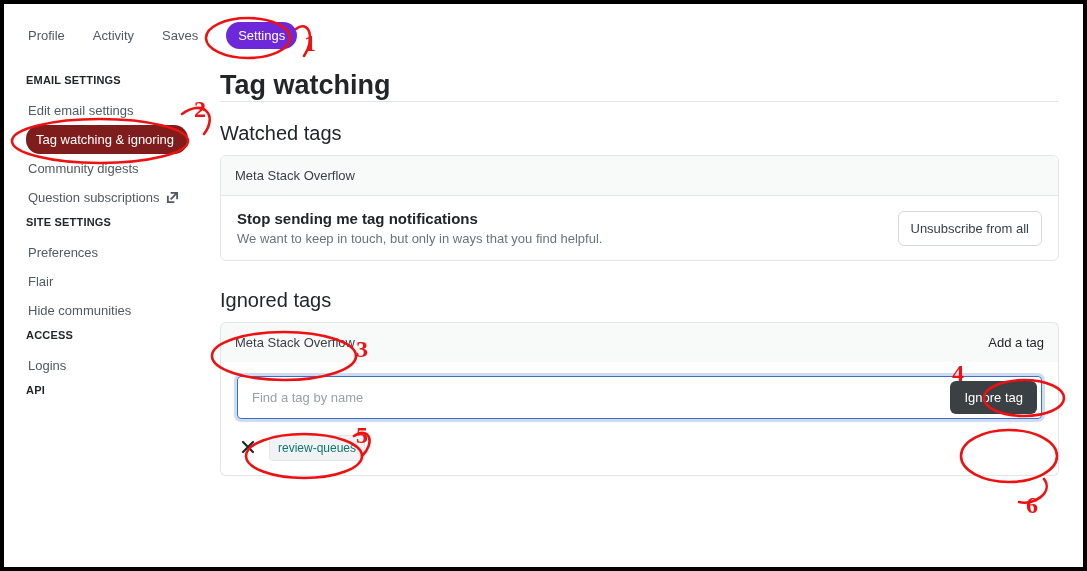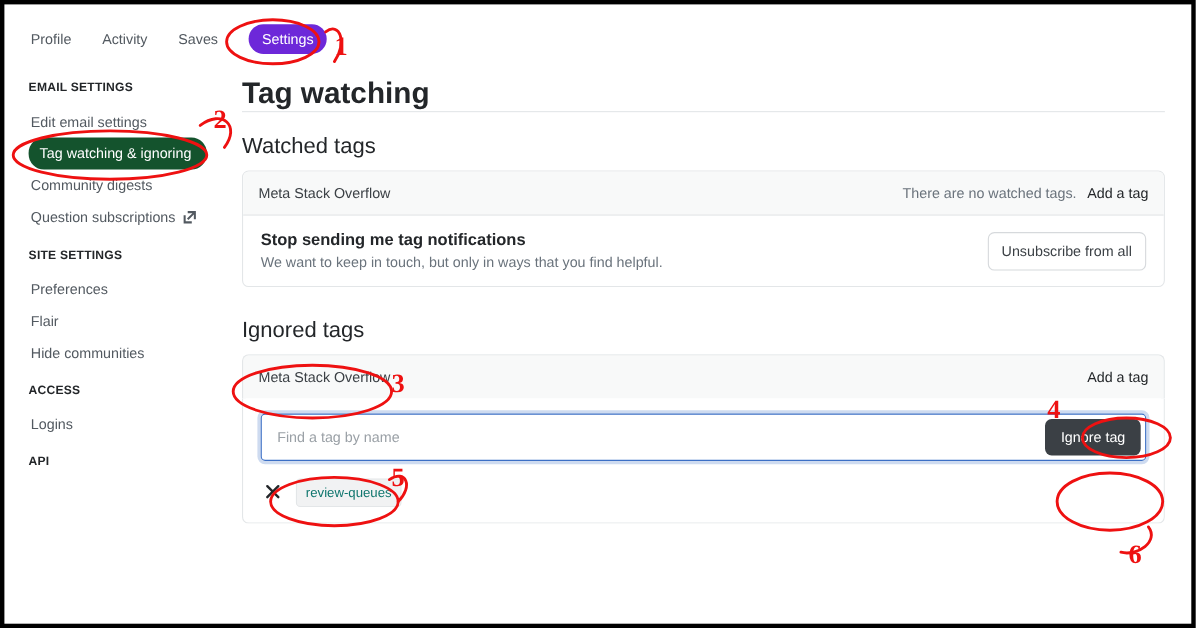--- a/index.html
+++ b/index.html
@@ -2,23 +2,23 @@
 <html><head>
   <meta charset="utf-8">
   <style>
     * { box-sizing: border-box; margin: 0; padding: 0; }
     body { font-family: -apple-system, BlinkMacSystemFont, "Segoe UI", Arial, sans-serif; background: #fff; color: #232629; border: 4px solid #000; width: 1087px; height: 571px; position: relative; overflow: hidden; }
     .container { display: flex; height: 100%; padding-top: 10px; }
     .left { width: 210px; padding: 12px 8px 0 22px; }
     .tabs { display: flex; gap: 28px; margin-bottom: 24px; position: absolute; top: 18px; left: 24px; align-items:center; }
     .tab { font-size: 13px; color: #525960; cursor: pointer; }
     .tab-pill { background: #6d28d9; color: #fff; padding: 6px 12px; border-radius: 14px; font-size: 13px; }
-    .nav-heading { font-size: 11px; font-weight: 700; color: #232629; margin-top: 14px; margin-bottom: 10px; letter-spacing: 0.2px; }
+    .nav-heading { font-size: 11px; font-weight: 700; color: #232629; margin-top: 4px; margin-bottom: 10px; letter-spacing: 0.2px; }
     .nav-item { font-size: 13px; color: #525960; padding: 7px 10px 7px 2px; cursor: pointer; border-radius: 14px; display: flex; align-items: center; gap: 6px; }
-    .nav-item.active { background: #14532d; color: #fff; padding-left: 10px; padding-right: 14px; display:inline-flex; }
+    .nav-item.active { background: #7f1d1d; color: #fff; padding-left: 10px; padding-right: 14px; display:inline-flex; }
     .left-section { margin-top: 48px; }
     .main { flex: 1; padding: 56px 24px 16px 6px; }
     .page-title { font-size: 27px; font-weight: 700; margin-bottom: 0; }
     .hr { border: none; border-top: 1px solid #e3e6e8; margin-bottom: 20px; }
     .section-title { font-size: 20px; font-weight: 400; color: #232629; margin-bottom: 10px; }
     .card { border: 1px solid #e3e6e8; border-radius: 6px; overflow: hidden; margin-bottom: 28px; }
     .card-header { background: #f8f9f9; border-bottom: 1px solid #e3e6e8; padding: 12px 14px; display: flex; align-items: center; justify-content: space-between; font-size: 13px; color: #3b4045; }
     .card-header .right { color: #6a737c; font-size: 13px; }
     .card-header .right .add { color: #232629; cursor: pointer; margin-left: 6px;}
     .card-body { padding: 14px 16px; display: flex; justify-content: space-between; align-items: center; gap: 16px; }
@@ -76,24 +76,20 @@
   </div>
 
   <div class="main">
     <h1 class="page-title">Tag watching</h1>
     <hr class="hr">
 
     <div class="section-title">Watched tags</div>
     <div class="card">
       <div class="card-header">
         <span>Meta Stack Overflow</span>
-        <span class="right">
-          <span>There are no watched tags.</span>
-          <span class="add">Add a tag</span>
-        </span>
       </div>
       <div class="card-body">
         <div>
           <h3>Stop sending me tag notifications</h3>
           <p>We want to keep in touch, but only in ways that you find helpful.</p>
         </div>
         <button class="btn-outline">Unsubscribe from all</button>
       </div>
     </div>
 

